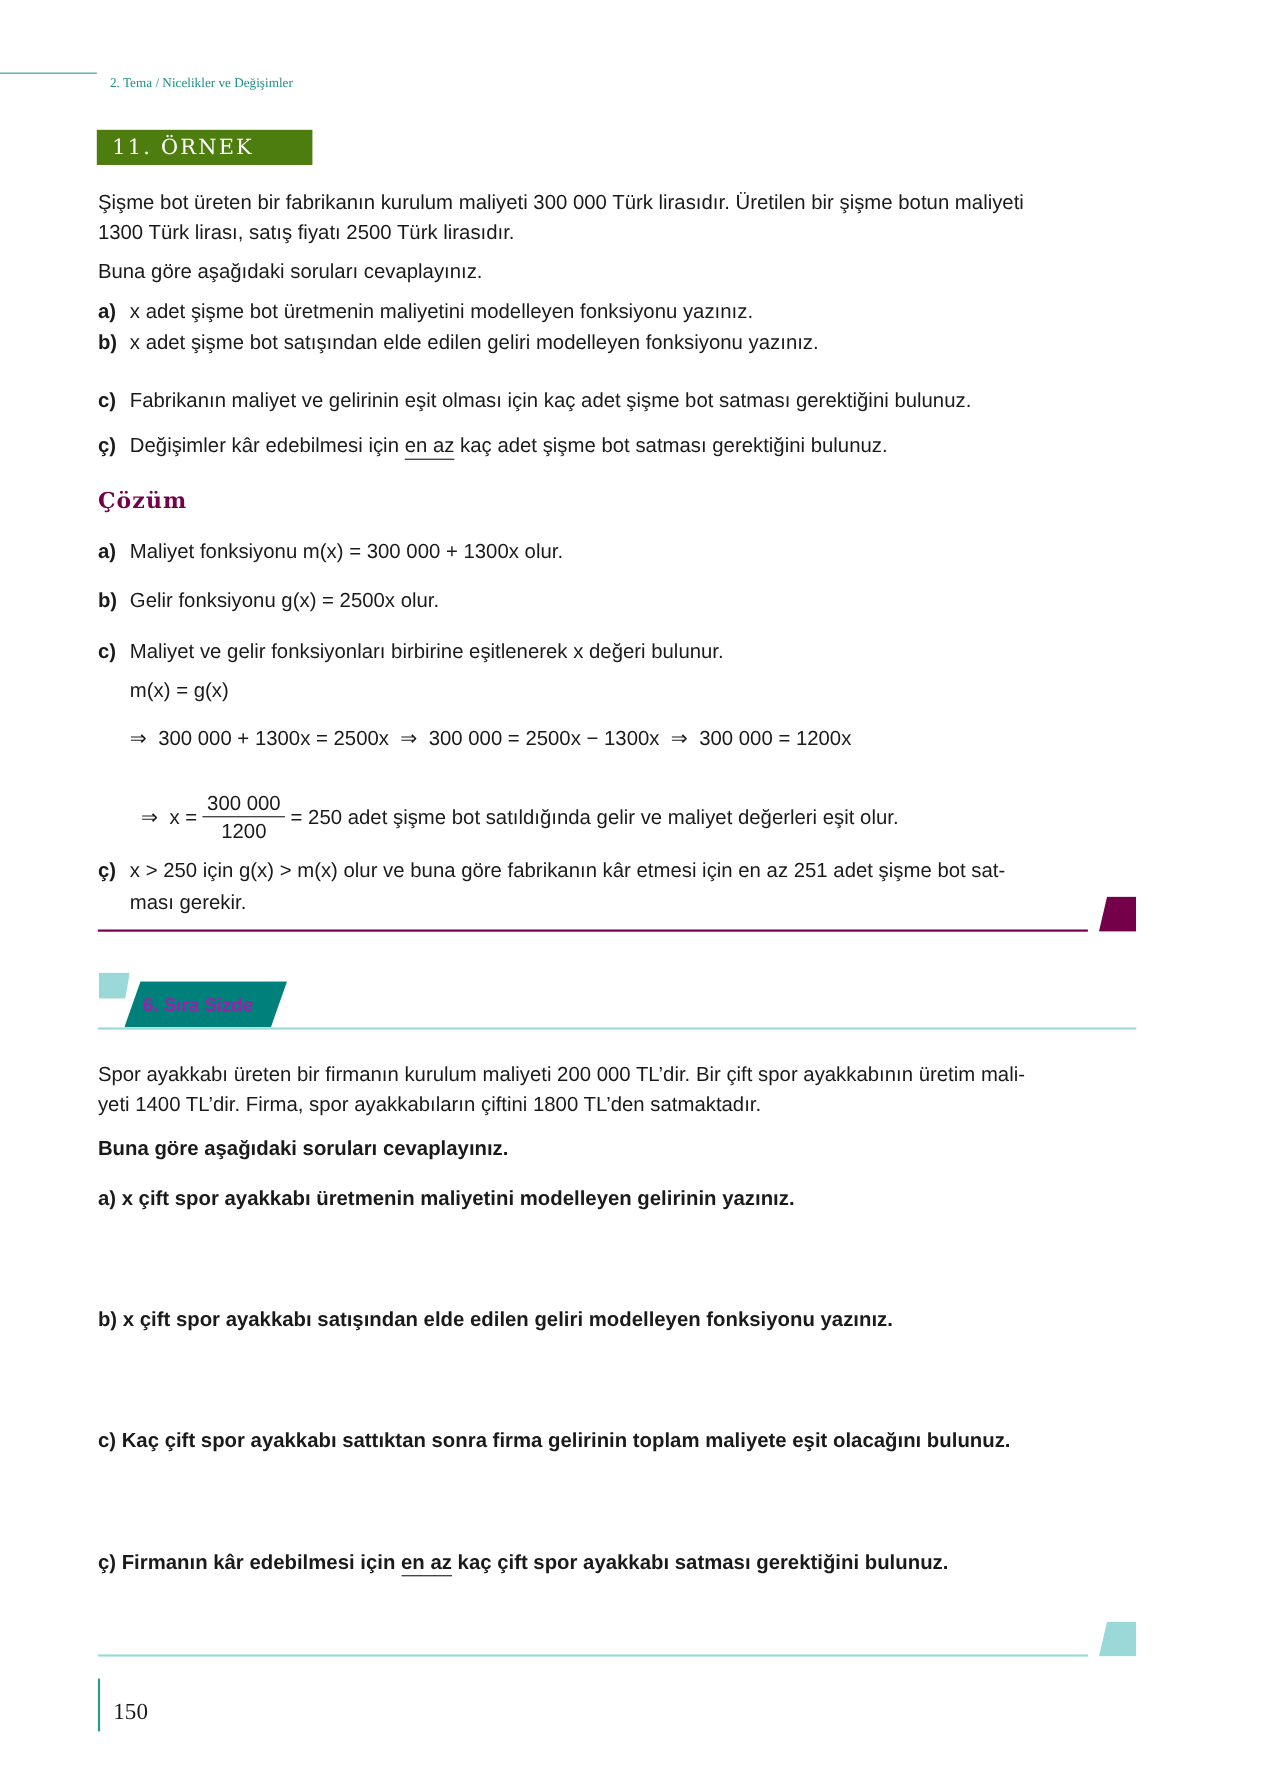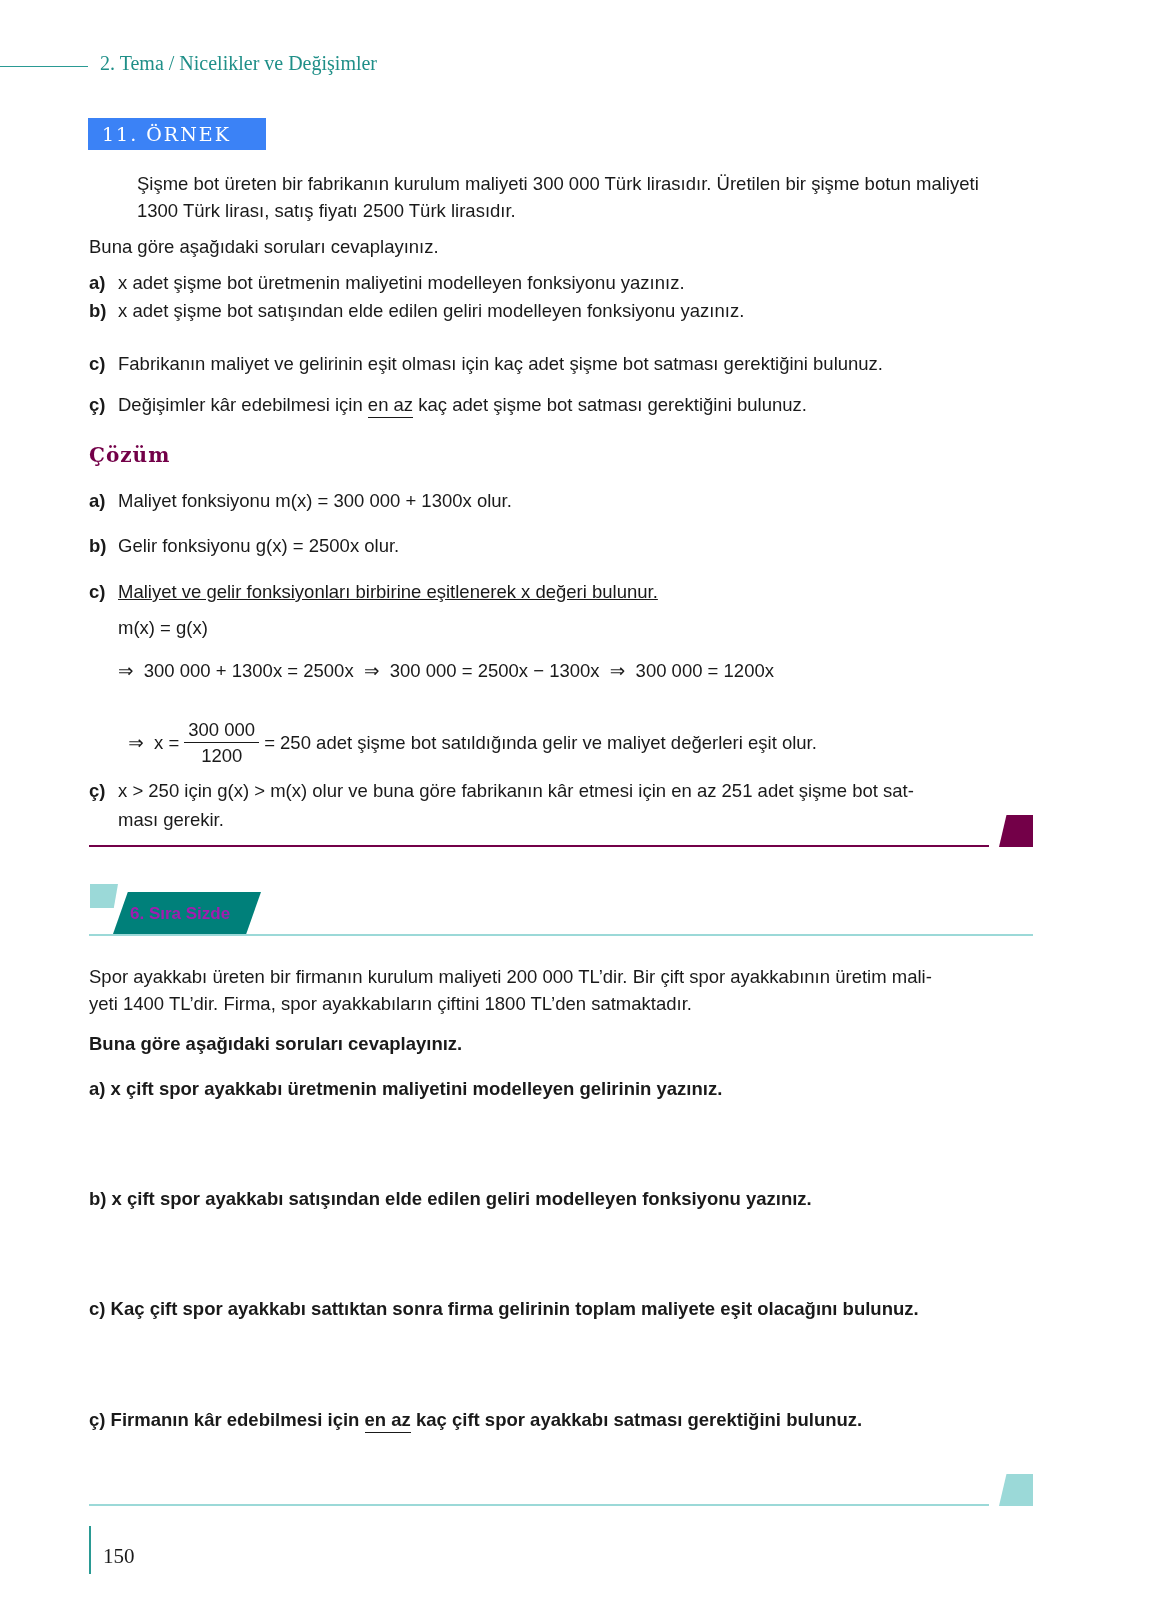--- a/index.html
+++ b/index.html
@@ -2,24 +2,24 @@
 <html><head>
 <meta charset="utf-8">
 <style>
   html, body { margin:0; padding:0; background:#ffffff; }
   body { width:1152px; height:1624px; position:relative; overflow:hidden;
          font-family:"Liberation Sans", sans-serif; color:#1a1a1a; }
   .abs { position:absolute; }
 
   
   .hdr-line { left:0; top:66px; width:88px; height:1px; background:#2a9a94; }
-  .hdr-text { left:100px; top:52px; font-size:20px; color:#1f8f88; font-family:"Liberation Serif", serif; }
+  .hdr-text { left:100px; top:68px; font-size:12px; color:#1f8f88; font-family:"Liberation Serif", serif; }
 
   
-  .ornek { left:88px; top:118px; width:178px; height:32px; background:#3b82f6;
+  .ornek { left:88px; top:118px; width:196px; height:32px; background:#4d7c0f;
            color:#fff; font-family:"DejaVu Serif", serif; font-size:19px; letter-spacing:2px;
            line-height:32px; padding-left:14px; box-sizing:border-box; }
 
   .p { font-size:18.5px; line-height:27px; }
   .item { font-size:18.5px; }
   .lbl { font-weight:bold; display:inline-block; width:29px; }
   .ul { border-bottom:1.5px solid #1a1a1a; padding-bottom:2px; }
 
   .cozum { left:89px; top:443px; font-family:"DejaVu Serif", serif; font-weight:bold;
            font-size:20px; color:#730048; letter-spacing:1px; }
@@ -49,21 +49,21 @@
   .pg-num { left:103px; top:1544px; font-family:"Liberation Serif", serif; font-size:21px; color:#1a1a1a; }
 </style>
 </head>
 <body>
 
 <div class="abs hdr-line"></div>
 <div class="abs hdr-text">2. Tema / Nicelikler ve Değişimler</div>
 
 <div class="abs ornek">11. ÖRNEK</div>
 
-<div class="abs p" style="left:89px; top:170px; width:960px;margin-left:48px;">
+<div class="abs p" style="left:89px; top:170px; width:960px;">
   <div>Şişme bot üreten bir fabrikanın kurulum maliyeti 300 000 Türk lirasıdır. Üretilen bir şişme botun maliyeti</div>
   <div>1300 Türk lirası, satış fiyatı 2500 Türk lirasıdır.</div>
 </div>
 <div class="abs p" style="left:89px; top:233px;">Buna göre aşağıdaki soruları cevaplayınız.</div>
 
 <div class="abs item" style="left:89px; top:272px;">
   <span class="lbl">a)</span><span>x adet şişme bot üretmenin maliyetini modelleyen fonksiyonu yazınız.</span>
 </div>
 <div class="abs item" style="left:89px; top:300px;">
   <span class="lbl">b)</span><span>x adet şişme bot satışından elde edilen geliri modelleyen fonksiyonu yazınız.</span>
@@ -76,21 +76,21 @@
 </div>
 
 <div class="abs cozum">Çözüm</div>
 
 <div class="abs item" style="left:89px; top:490px;">
   <span class="lbl">a)</span><span>Maliyet fonksiyonu m(x) = 300 000 + 1300x olur.</span>
 </div>
 <div class="abs item" style="left:89px; top:535px;">
   <span class="lbl">b)</span><span>Gelir fonksiyonu g(x) = 2500x olur.</span>
 </div>
-<div class="abs item" style="left:89px; top:581px;text-decoration:underline;">
+<div class="abs item" style="left:89px; top:581px;">
   <span class="lbl">c)</span><span>Maliyet ve gelir fonksiyonları birbirine eşitlenerek x değeri bulunur.</span>
 </div>
 <div class="abs item" style="left:118px; top:617px;">m(x) = g(x)</div>
 <div class="abs item" style="left:118px; top:660px; white-space:pre;">⇒  300 000 + 1300x = 2500x  ⇒  300 000 = 2500x − 1300x  ⇒  300 000 = 1200x</div>
 <div class="abs item" style="left:118px; top:697px; white-space:pre;">
   <span style="vertical-align:middle;">⇒  x =</span><span class="frac"><span class="num">300 000</span><span class="den">1200</span></span><span style="vertical-align:middle;">= 250 adet şişme bot satıldığında gelir ve maliyet değerleri eşit olur.</span>
 </div>
 <div class="abs item" style="left:89px; top:776px; width:960px; line-height:29px;">
   <div><span class="lbl">ç)</span><span>x &gt; 250 için g(x) &gt; m(x) olur ve buna göre fabrikanın kâr etmesi için en az 251 adet şişme bot sat-</span></div>
   <div style="padding-left:29px;">ması gerekir.</div>

